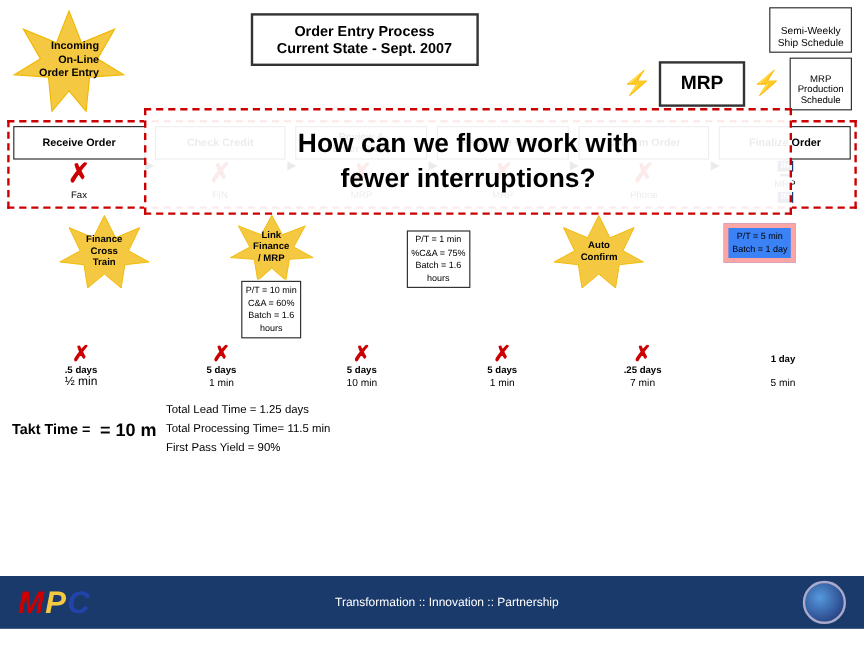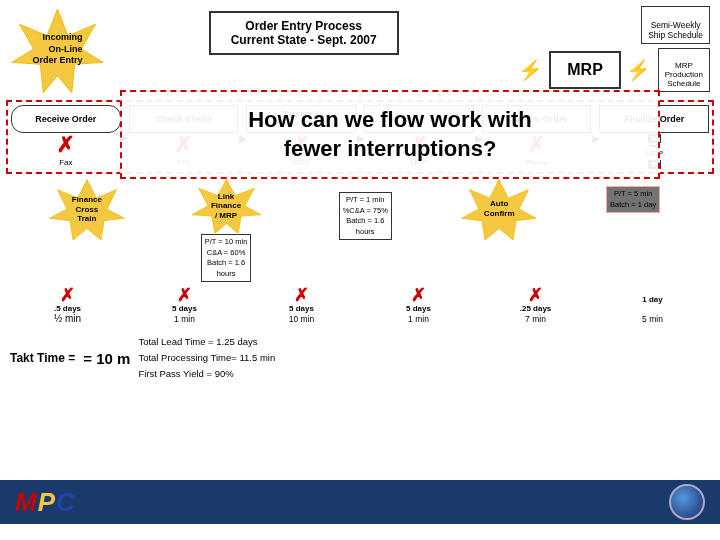--- a/index.html
+++ b/index.html
@@ -237,21 +237,21 @@
   <div class="overlay-question">
     <span>How can we flow work with</span><br>
     <span>fewer interruptions?</span>
   </div>
 
   <div style="border: 2px dashed #cc0000; margin: 2px 6px; padding: 3px 3px 2px 3px; position: relative;">
 
     <div style="display:flex; align-items:stretch; gap:1px;">
 
       <div class="process-step">
-        <div class="step-box" style="font-size:9px;border-radius:12px;">Receive Order</div>
+        <div class="step-box" style="font-size:9px;">Receive Order</div>
         <div class="x-mark">✗</div>
         <div class="step-tag">Fax</div>
       </div>
 
       <div style="width:6px;align-self:center;display:flex;align-items:center;justify-content:center;">
           <span style="font-size:10px;">▶</span>
         </div>
 
       <div class="process-step">
         <div class="step-box" style="font-size:9px;">Check Credit</div>
@@ -328,21 +328,21 @@
     <div style="flex:1.3; display:flex; flex-direction:column; align-items:center;">
       <div style="position:relative;width:78px;height:62px;">
         <svg viewBox="0 0 100 80" style="width:100%;height:100%;">
           <polygon points="50,2 62,26 88,15 76,40 98,52 72,55 68,80 50,65 32,80 28,55 2,52 24,40 12,15 38,26" fill="#f5c842" stroke="#f0b800" stroke-width="1"></polygon>
         </svg>
         <div style="position:absolute;top:50%;left:50%;transform:translate(-50%,-50%);font-size:8px;font-weight:bold;text-align:center;line-height:1.2;">Auto<br>Confirm</div>
       </div>
     </div>
 
     <div style="flex:1.2; display:flex; flex-direction:column; align-items:center; justify-content:flex-start; padding-top:8px;">
-      <div style="border:1px solid #fca5a5;padding:2px 3px;font-size:7.5px;text-align:center;line-height:1.4;background:#737373;">
+      <div style="border:4px solid #fca5a5;padding:2px 3px;font-size:7.5px;text-align:center;line-height:1.4;background:#3b82f6;">
         P/T = 5 min<br>Batch = 1 day
       </div>
     </div>
 
   </div>
 
   <div style="display:flex; align-items:center; padding:0px 10px; gap:2px; margin-top:2px;">
     <div style="flex:1;display:flex;flex-direction:column;align-items:center;">
       <div style="color:#cc0000;font-size:18px;font-weight:bold;line-height:1;">✗</div>
       <div style="font-size:8px;font-weight:bold;">.5 days</div>
@@ -393,17 +393,18 @@
 
   </div>
 
   <div class="bottom-bar">
     <div style="display:flex;align-items:center;gap:6px;">
 
       <div style="font-size:26px;font-weight:900;font-style:italic;letter-spacing:1px;">
         <span style="color:#cc0000;">M</span><span style="color:#f5c842;">P</span><span style="color:#2244aa;">C</span>
       </div>
     </div>
+    <div style="color:#fff;font-size:10px;">Transformation :: Innovation :: Partnership</div>
 
     <div style="width:36px;height:36px;border-radius:50%;background:radial-gradient(circle at 38% 38%, #5599dd, #1a2a6b);border:2px solid #aac;"></div>
   </div>
 
 </div>
 
 </body></html>

